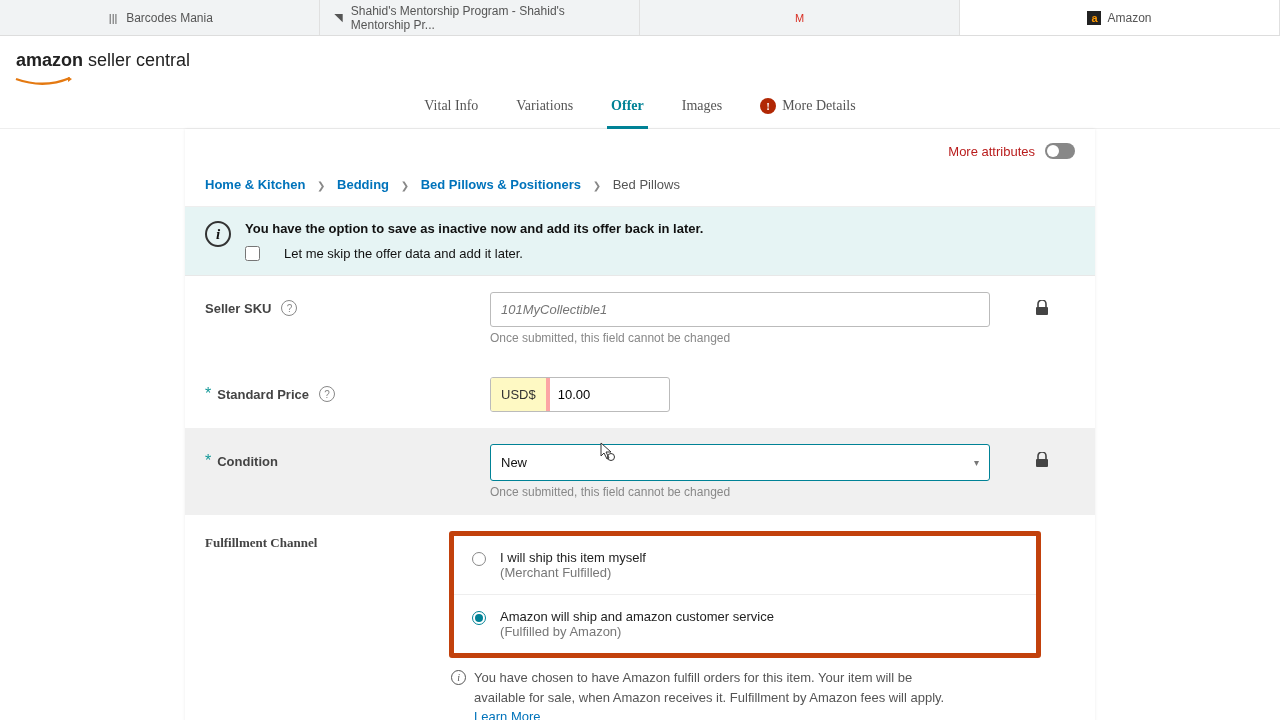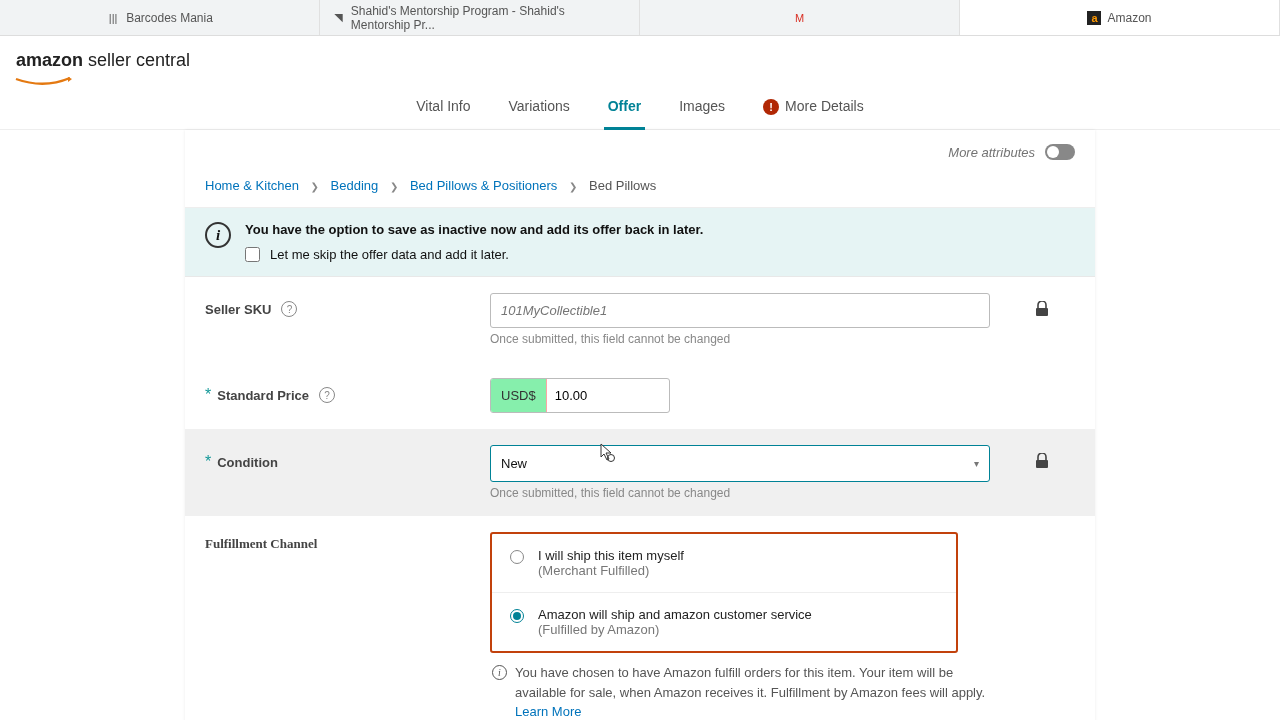--- a/index.html
+++ b/index.html
@@ -9,59 +9,59 @@
 .tab { flex: 1; display: flex; align-items: center; justify-content: center; gap: 6px; padding: 0 12px; font-size: 12px; color: #555; border-right: 1px solid #e0e0e0; }
 .tab .fav { width: 14px; height: 14px; display: flex; align-items: center; justify-content: center; font-size: 11px; }
 .tab.active { background: #fff; }
 
 .page { height: 684px; overflow-y: scroll; background: #fff; }
 
 .logo { font-size: 18px; font-weight: 400; padding: 14px 0 6px 16px; color: #222; display: flex; align-items: baseline; }
 .logo .bold { font-weight: 700; }
 
 .tabbar { display: flex; justify-content: center; gap: 30px; padding: 12px 0 0; border-bottom: 1px solid #eee; }
-.tabbar .nav-tab { font-size: 14px; color: #555; padding: 8px 4px 14px; position: relative; cursor: pointer; }
+.tabbar .nav-tab { font-size: 14px; color: #555; padding: 8px 4px 14px; position: relative; cursor: pointer; font-family: Liberation Serif, serif; }
 .tabbar .nav-tab.active { color: #008296; font-weight: 700; }
 .tabbar .nav-tab.active::after { content: ""; position: absolute; bottom: -1px; left: 0; right: 0; height: 3px; background: #008296; }
 .tabbar .warn-dot { display: inline-flex; width: 16px; height: 16px; border-radius: 50%; background: #b12704; color: #fff; align-items: center; justify-content: center; font-size: 11px; font-weight: 700; margin-right: 6px; }
 
 .panel { max-width: 910px; margin: 0 auto; background: #fff; box-shadow: 0 0 3px rgba(0,0,0,.08); }
 
 .attrbar { display: flex; justify-content: flex-end; align-items: center; padding: 14px 20px 8px; gap: 10px; }
-.attrbar .lbl { font-size: 13px; color: #737373; font-style: italic;}
+.attrbar .lbl { font-size: 13px; color: #b91c1c;}
 .toggle { width: 30px; height: 16px; background: #888; border-radius: 10px; position: relative; cursor: pointer; }
 .toggle::after { content: ""; position: absolute; left: 2px; top: 2px; width: 12px; height: 12px; background: #fff; border-radius: 50%; }
 
 .crumbs { padding: 10px 20px 14px; font-size: 13px; border-bottom: 1px solid #eee; }
-.crumbs a { color: #0073bb; text-decoration: none; }
+.crumbs a { color: #0073bb; text-decoration: none; font-weight: bold; }
 .crumbs .sep { color: #888; margin: 0 8px; font-size: 10px; }
 .crumbs .cur { color: #555; }
 
 .alert { background: #e6f4f4; padding: 14px 20px 14px 60px; position: relative; border-bottom: 1px solid #e8e8e8; }
 .alert .info-icon { position: absolute; left: 20px; top: 14px; width: 26px; height: 26px; border: 2px solid #333; border-radius: 50%; display: flex; align-items: center; justify-content: center; font-family: Georgia, serif; font-style: italic; font-weight: 700; font-size: 15px; }
 .alert .title { font-weight: 700; font-size: 13px; margin-bottom: 10px;}
-.alert .chk-row { display: flex; align-items: flex-start; gap: 10px; font-size: 13px;}
+.alert .chk-row { display: flex; align-items: flex-start; gap: 24px; font-size: 13px;}
 .alert input[type=checkbox] { width: 15px; height: 15px;}
 
 .formrow { display: flex; align-items: flex-start; padding: 16px 20px; }
 .formrow.highlighted { background: #f0f0f0; }
 .labelcol { width: 285px; text-align: right; padding-right: 14px; padding-top: 8px; font-size: 13px; font-weight: 700; color: #444; display: flex; align-items: center; gap: 6px;}
 .labelcol .req { color: #139898; font-weight: 400; font-size: 16px;}
 .helpicon { width: 16px; height: 16px; border: 1px solid #888; border-radius: 50%; display: inline-flex; align-items: center; justify-content: center; font-size: 10px; color: #888; font-weight: 400; cursor: pointer; margin-left: 4px;}
 .fieldcol { flex: 1; position: relative;}
 .lockcol { width: 40px; padding-top: 8px; color: #555; font-size: 16px;}
 .txtinput { width: 500px; border: 1px solid #bbb; border-radius: 3px; padding: 9px 10px; font-size: 13px; font-style: italic; color: #999;}
 .hint { font-size: 12px; color: #888; margin-top: 4px;}
 .pricewrap { display: flex; border: 1px solid #bbb; border-radius: 3px; width: 180px; overflow: hidden;}
-.pricewrap .cur { padding: 9px 10px; border-right: 1px solid #fca5a5; background: #86efac; font-size: 13px; color: #333;}
+.pricewrap .cur { padding: 9px 10px; border-right: 4px solid #fca5a5; background: #fef9c3; font-size: 13px; color: #333;}
 .pricewrap input { border: none; padding: 9px 8px; font-size: 13px; width: 100px; outline: none;}
 .selectwrap { width: 500px; border: 1px solid #008296; border-radius: 3px; padding: 10px 10px; font-size: 13px; display: flex; justify-content: space-between; align-items: center; cursor: pointer; background: #fff;}
 .selectwrap .arrow { color: #777; font-size: 10px;}
 
-.radiobox { width: 468px; border: 2px solid #c2410c; border-radius: 3px; }
+.radiobox { width: 592px; border: 5px solid #c2410c; border-radius: 3px; }
 .radio-opt { display: flex; align-items: flex-start; gap: 14px; padding: 14px 18px; border-bottom: 1px solid #eee;}
 .radio-opt:last-child { border-bottom: none;}
 .radio-opt .r { margin-top: 2px; width: 14px; height: 14px; border: 1.5px solid #888; border-radius: 50%; flex-shrink: 0; position: relative;}
 .radio-opt.checked .r { border-color: #008296; }
 .radio-opt.checked .r::after { content:""; position:absolute; inset:2px; background:#008296; border-radius:50%; }
 .radio-opt .txt { font-size: 13px; color: #222;}
 .radio-opt .sub { color: #777; font-size: 13px;}
 
 .fulfil-note { width: 500px; padding: 10px 2px 0; font-size: 13px; color: #555; line-height: 1.5; display: flex; gap: 8px;}
 .fulfil-note .ii { width: 15px; height: 15px; border: 1.2px solid #555; border-radius: 50%; display: inline-flex; align-items: center; justify-content: center; font-size: 10px; font-family: Georgia, serif; font-style: italic; flex-shrink: 0; margin-top: 2px;}

